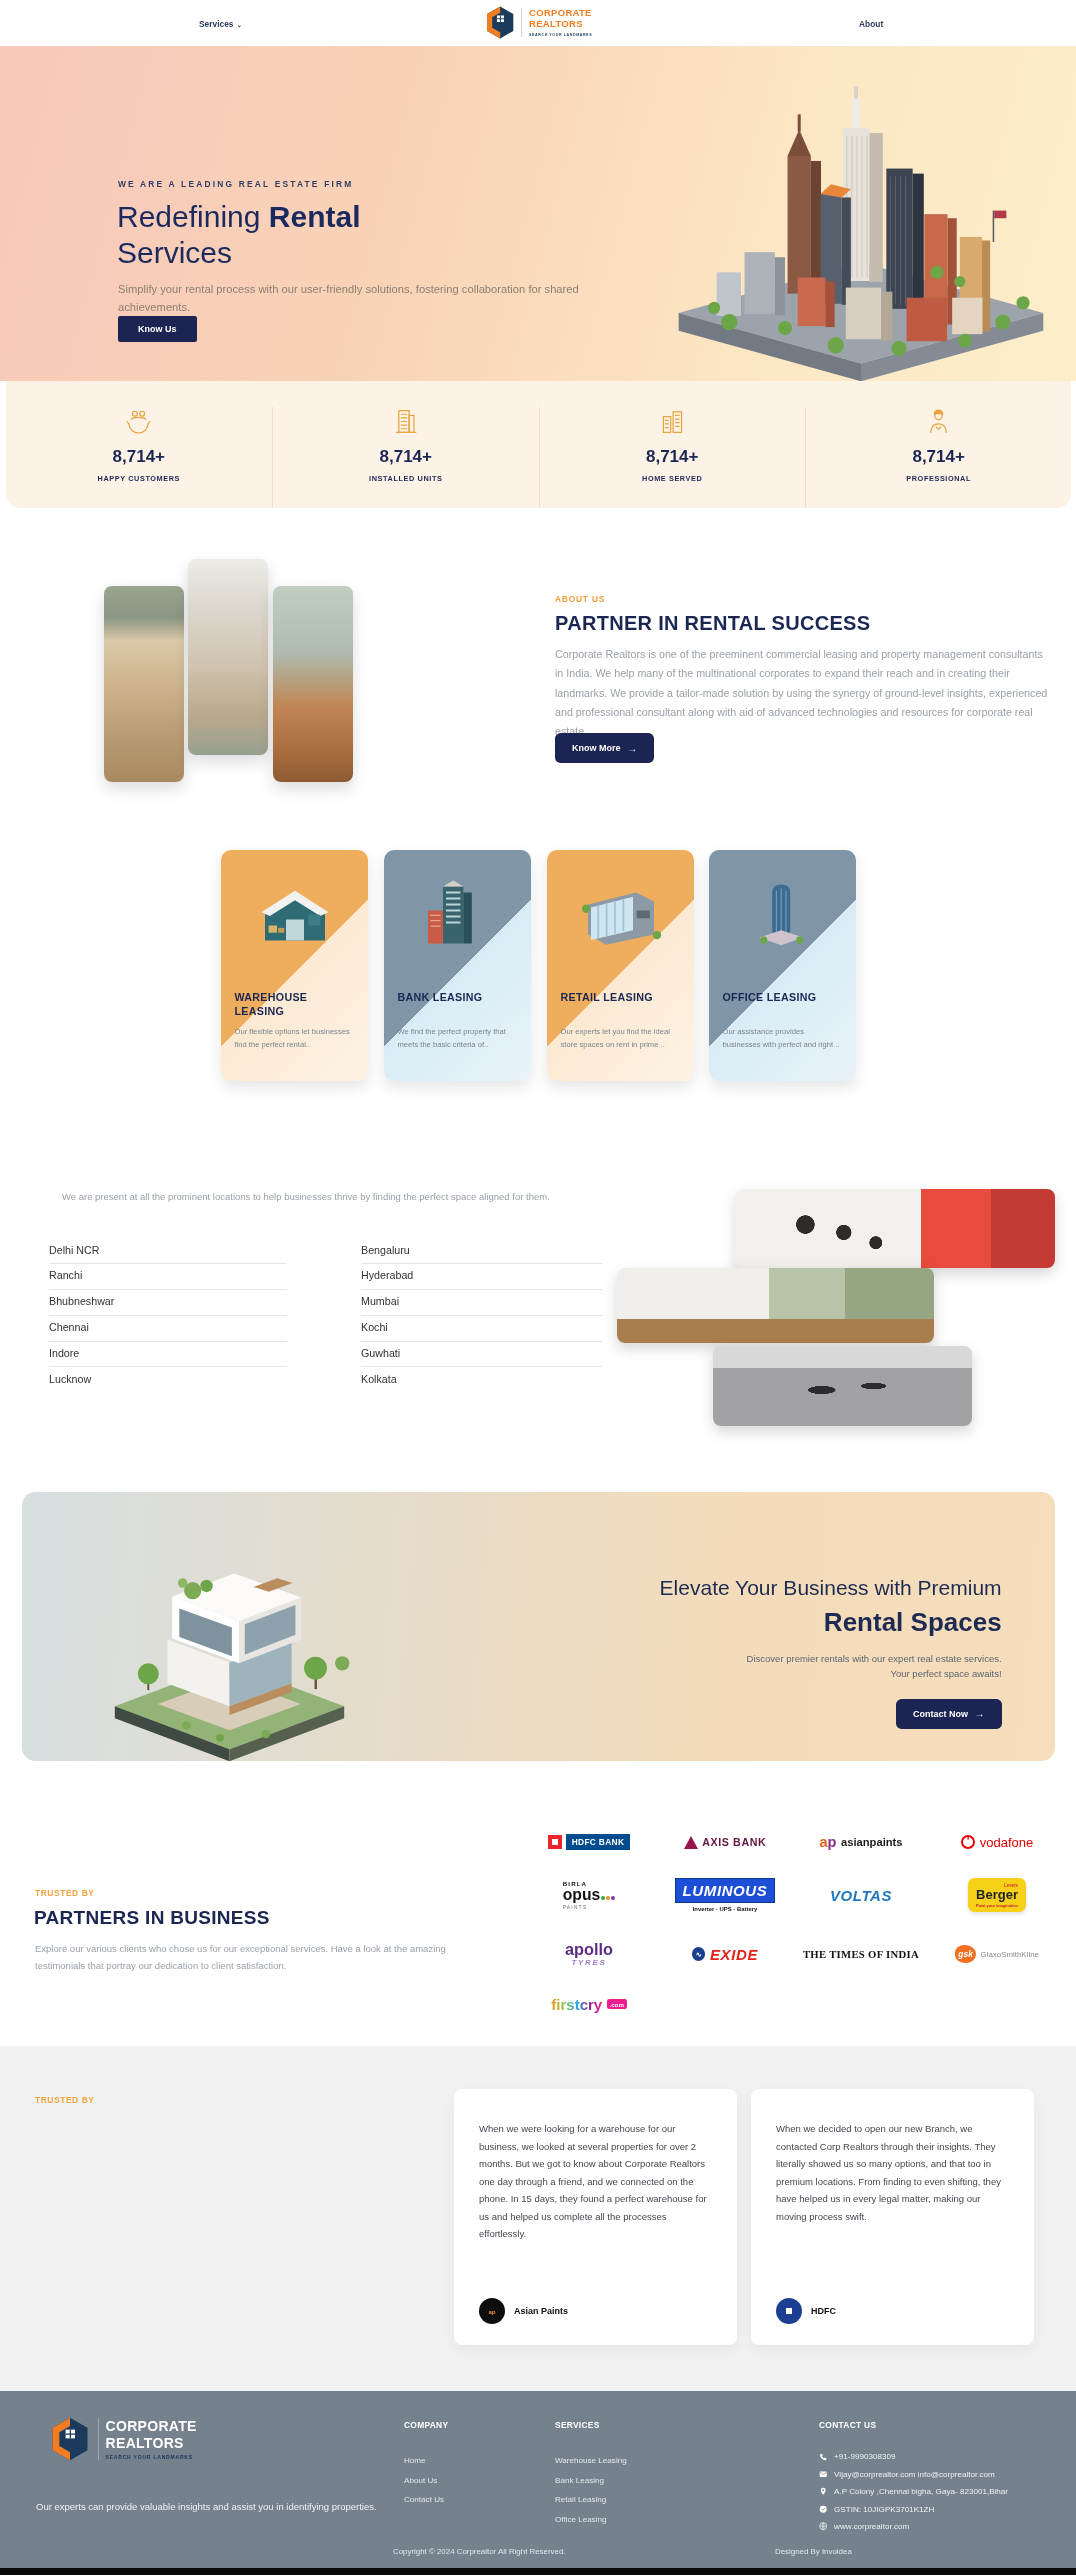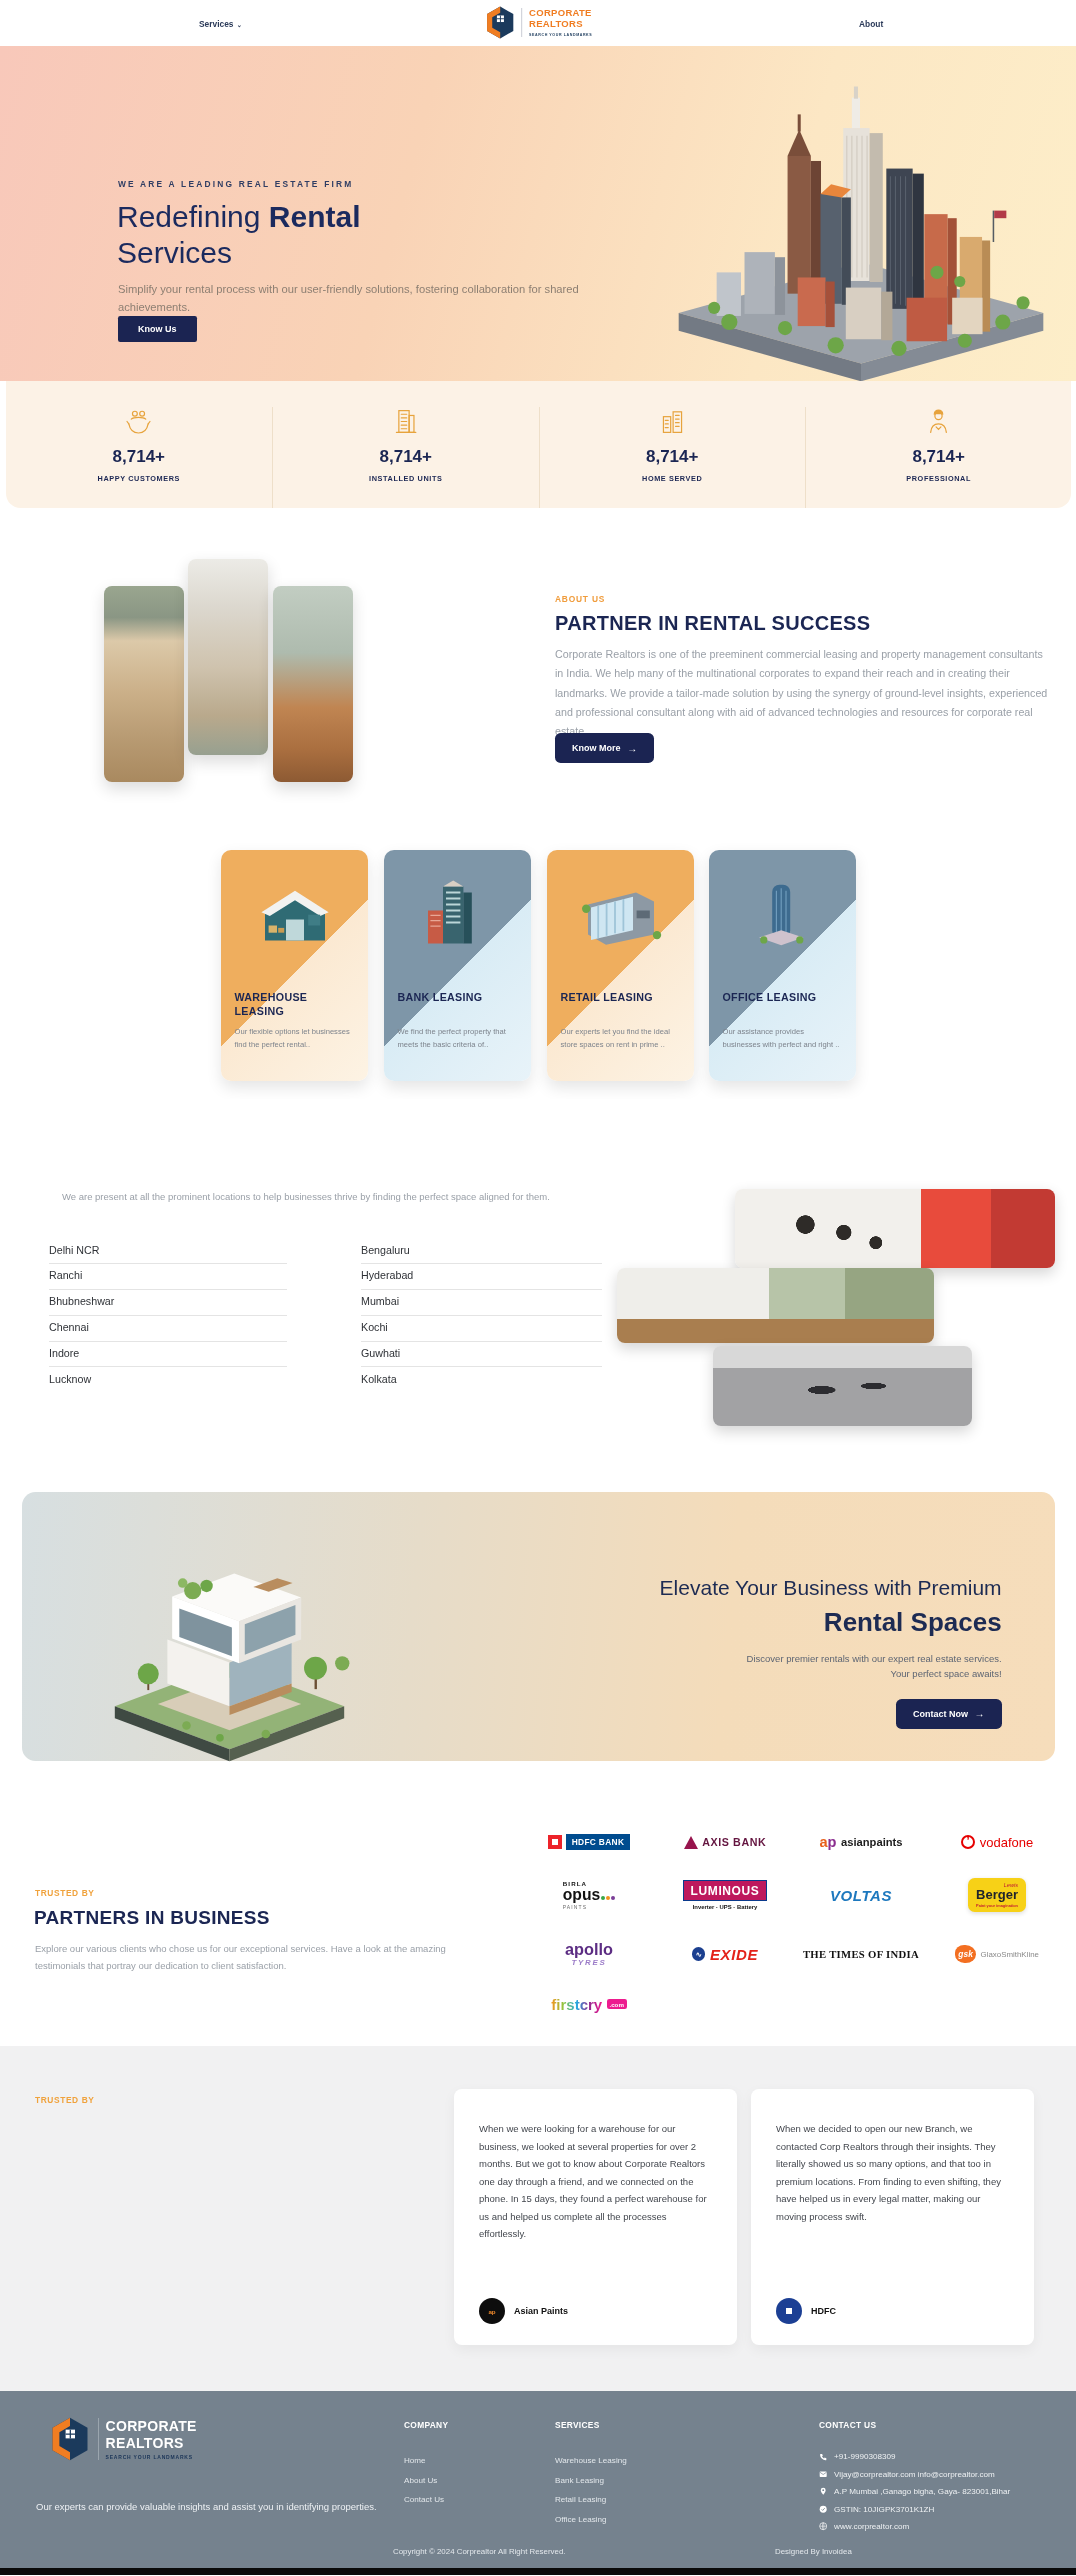--- a/index.html
+++ b/index.html
@@ -112,21 +112,21 @@
   .ap-txt { font-size:11.2px; font-weight:700; color:#1c1c1c; }
   .voda-ring { width:14.6px; height:14.6px; border-radius:50%; border:2.2px solid #E60000; position:relative; }
   .voda-ring::after { content:"\2019"; position:absolute; left:3.9px; top:-2.2px; color:#E60000; font-size:11.2px; font-weight:800; }
   .voda-txt { font-size:13px; color:#E60000; font-weight:500; }
   .birla { text-align:left; }
   .birla-top { font-size:6.2px; font-weight:700; color:#121212; letter-spacing:1.1px; }
   .birla-main { font-size:15.7px; font-weight:800; color:#121212; line-height:1; }
   .birla-dots i { display:inline-block; width:3.9px; height:3.9px; border-radius:50%; margin-left:1.1px; }
   .birla-sub { font-size:5px; color:#6b6b6b; letter-spacing:1.1px; margin-top:1.7px; }
   .lum { text-align:center; }
-  .lum-box { background:#be185d; border:1.1px solid #0A3A8C; color:#fff; font-weight:800; font-size:12px; padding:2.8px 6.7px; letter-spacing:0.6px; }
+  .lum-box { background:#1d4ed8; border:1.1px solid #0A3A8C; color:#fff; font-weight:800; font-style:italic; font-size:15px; padding:2.8px 6.7px; letter-spacing:0.6px; }
   .lum-sub { font-size:5.9px; font-weight:700; color:#121212; margin-top:2.8px; }
   .voltas { font-size:15px; font-weight:800; font-style:italic; color:#1D78BE; letter-spacing:0.6px; }
   .berger { background:#F7D117; border-radius:6.7px; padding:4.5px 7.9px; text-align:center; box-shadow:0 1.7px 4.5px rgba(0,0,0,.12); }
   .berger-script { font-size:5.6px; color:#C42033; font-style:italic; text-align:right; }
   .berger-main { font-size:13px; font-weight:800; color:#20242c; line-height:1; }
   .berger-sub { font-size:3.9px; color:#C42033; font-weight:700; margin-top:1.7px; }
   .apollo { text-align:center; }
   .apollo-main { font-size:16.3px; font-weight:800; color:#5C2D83; line-height:1; }
   .apollo-sub { font-size:7.9px; font-weight:700; font-style:italic; color:#9B7BC8; letter-spacing:1.7px; }
   .exide-dot { width:13.5px; height:13.5px; border-radius:50%; background:#1B3F8F; color:#fff; display:grid; place-items:center; font-size:7.3px; font-weight:800; }
@@ -542,21 +542,21 @@
             <rect x="2" y="4" width="20" height="16" rx="2" fill="#ffffff"></rect>
             <path d="M2 6l10 7 10-7" stroke="#75828E" stroke-width="2" fill="none"></path>
           </svg>
         <span>Vijay@corprealtor.com info@corprealtor.com</span>
       </div>
       <div class="f-row">
         <svg width="8.4" height="8.4" viewBox="0 0 24 24">
             <path d="M12 2a7 7 0 0 1 7 7c0 5-7 13-7 13S5 14 5 9a7 7 0 0 1 7-7z" fill="#ffffff"></path>
             <circle cx="12" cy="9" r="2.6" fill="#75828E"></circle>
           </svg>
-        <span>A.P Mumbai ,Ganago bigha, Gaya- 823001,Bihar</span>
+        <span>A.P Colony ,Chennai bigha, Gaya- 823001,Bihar</span>
       </div>
       <div class="f-row">
         <svg width="8.4" height="8.4" viewBox="0 0 24 24">
             <circle cx="12" cy="12" r="10" fill="#ffffff"></circle>
             <path d="M7.5 12.5l3 3 6-6.5" stroke="#75828E" stroke-width="2.4" fill="none"></path>
           </svg>
         <span>GSTIN: 10JIGPK3701K1ZH</span>
       </div>
       <div class="f-row">
         <svg width="8.4" height="8.4" viewBox="0 0 24 24">

